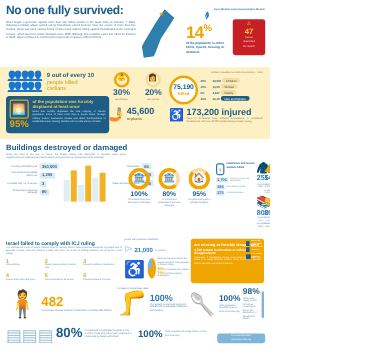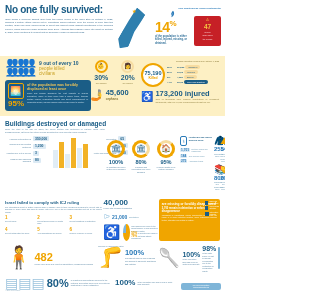--- a/index.html
+++ b/index.html
@@ -507,21 +507,20 @@
           <div class="ind-txt">Allow humanitarian aid access</div>
         </div>
         <div class="ind-cell">
           <div class="ind-num">6</div>
           <div class="ind-txt">Preserve evidence of crimes</div>
         </div>
       </div>
     </div>
 
     <div class="disab">
-      <div class="disab-n">40,000</div>
       <div class="disab-s">people with permanent disabilities</div>
       <div class="amp">
         <span class="amp-ico">🨎</span>
         <span class="amp-n">21,000</span>
         <span class="amp-s">amputations</span>
       </div>
       <div class="wheel">
         <span class="wheel-ico">♿</span>
         <div class="pie"></div>
         <div class="pie-legend">

